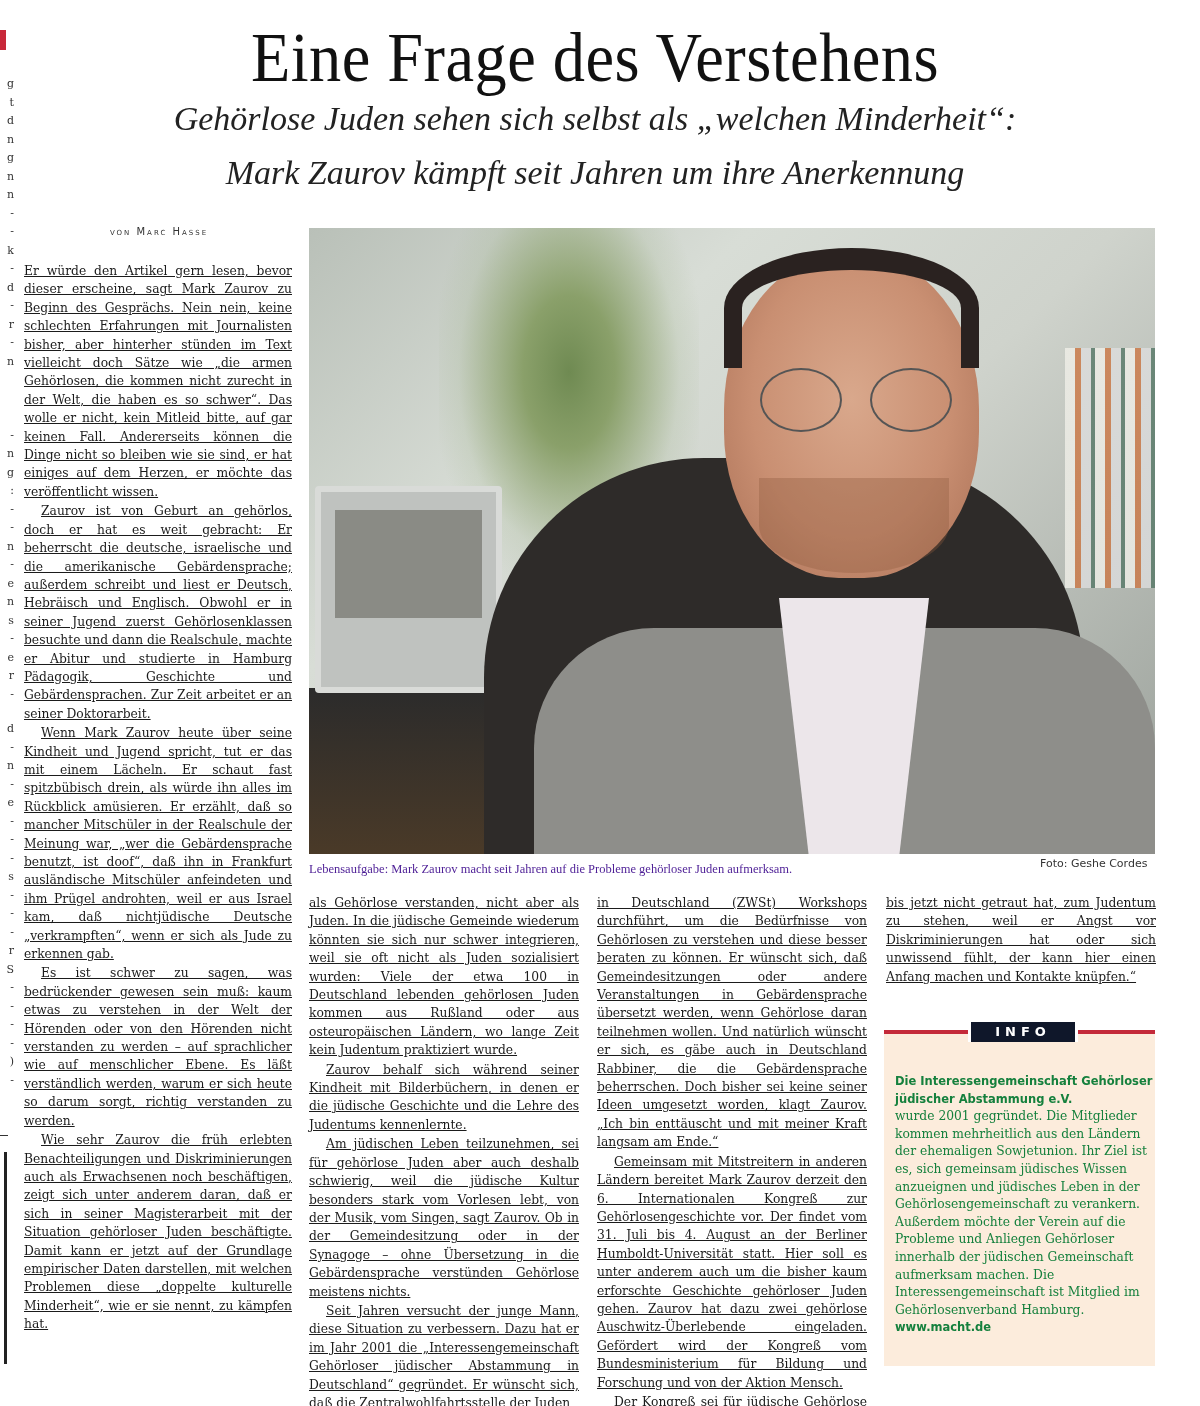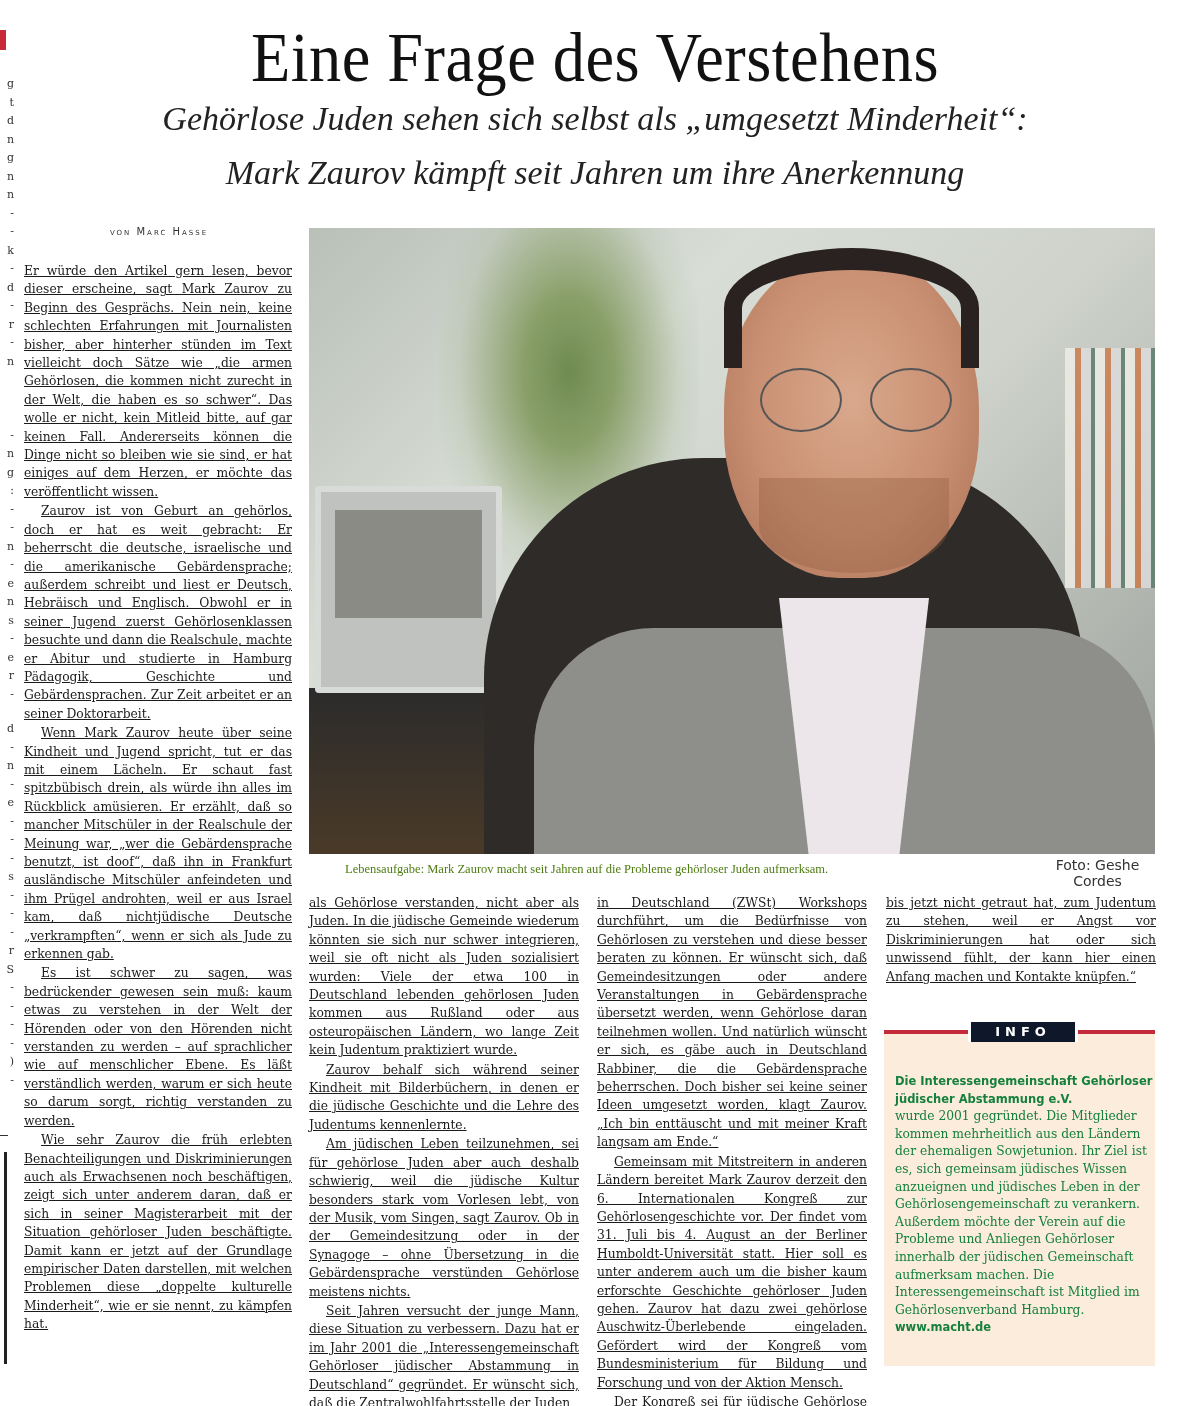--- a/index.html
+++ b/index.html
@@ -51,23 +51,23 @@
                   clip-path: polygon(0 0, 100% 0, 80% 100%, 20% 100%); }
   .photo .head { position: absolute; left: 415px; top: 25px; width: 255px; height: 325px; border-radius: 48% 48% 45% 45%;
                  background: radial-gradient(ellipse at 50% 45%, #d9a88c 0%, #c98f72 55%, #a96f55 100%); }
   .photo .hair { position: absolute; left: 415px; top: 20px; width: 255px; height: 120px; border-radius: 50% 50% 0 0;
                  border-top: 22px solid #2a2220; border-left: 18px solid #2a2220; border-right: 18px solid #2a2220; box-sizing: border-box; }
   .photo .glass { position: absolute; top: 140px; width: 78px; height: 60px; border: 2px solid #555; border-radius: 50%; }
   .photo .g1 { left: 451px; } .photo .g2 { left: 561px; }
   .photo .beard { position: absolute; left: 450px; top: 250px; width: 190px; height: 95px; border-radius: 0 0 50% 50%;
                   background: rgba(140,90,60,0.35); }
 
-  .caption { position: absolute; left: 309px; top: 862px; font-family: "Liberation Serif", serif; font-size: 12.5px; color: #4d7c0f; margin-left: 36px; }
-  .credit { position: absolute; left: 1040px; top: 857px; width: 115px; text-align: center;
-            font-family: "DejaVu Sans", sans-serif; font-size: 14px; color: #333; }
+  .caption { position: absolute; left: 309px; top: 862px; font-family: "Liberation Serif", serif; font-size: 12.5px; color: #4c1d95; }
+  .credit { position: absolute; left: 1040px; top: 857px; width: 115px; text-align: left;
+            font-family: "DejaVu Sans", sans-serif; font-size: 11px; color: #333; }
 
   .info-box { position: absolute; left: 884px; top: 1030px; width: 271px; height: 336px; background: #fcecdc; }
   .info-rule { position: absolute; left: 884px; top: 1030px; width: 271px; height: 4px; background: #c42a3a; }
   .info-tag { position: absolute; left: 968px; top: 1022px; width: 104px; height: 20px; background: #0f172a; color: #fff;
               font-family: "DejaVu Sans", sans-serif; font-weight: bold; font-size: 13px; letter-spacing: 5px;
               text-align: center; line-height: 20px; border-left: 3px solid #fff; border-right: 3px solid #fff; }
   .info-content { position: absolute; left: 895px; top: 1073px; width: 258px; font-size: 12.3px; line-height: 17.6px; color: #15803d; }
   .info-title { font-family: "DejaVu Sans", sans-serif; font-weight: bold; font-size: 11.5px; line-height: 17.6px; }
   .info-body { font-family: "DejaVu Serif", serif; }
   .info-url { font-family: "DejaVu Sans", sans-serif; font-weight: bold; font-size: 11.5px; }
@@ -127,21 +127,21 @@
 -
 -
 -
 -
 )
 -</div>
 <div class="edge-rule"></div>
 <div class="edge-box"></div>
 
 <h1 class="headline">Eine Frage des Verstehens</h1>
-<div class="subhead sub1">Gehörlose Juden sehen sich selbst als „umgesetzt Minderheit“:</div>
+<div class="subhead sub1">Gehörlose Juden sehen sich selbst als „welchen Minderheit“:</div>
 <div class="subhead sub2">Mark Zaurov kämpft seit Jahren um ihre Anerkennung</div>
 
 <div class="byline">von Marc Hasse</div>
 
 <div class="col col1">
   <p class="first">Er würde den Artikel gern lesen, bevor dieser erscheine, sagt Mark Zaurov zu Beginn des Gesprächs. Nein nein, keine schlechten Erfahrungen mit Journalisten bisher, aber hinterher stünden im Text vielleicht doch Sätze wie „die armen Gehörlosen, die kommen nicht zurecht in der Welt, die haben es so schwer“. Das wolle er nicht, kein Mitleid bitte, auf gar keinen Fall. Andererseits können die Dinge nicht so bleiben wie sie sind, er hat einiges auf dem Herzen, er möchte das veröffentlicht wissen.</p>
   <p>Zaurov ist von Geburt an gehörlos, doch er hat es weit gebracht: Er beherrscht die deutsche, israelische und die amerikanische Gebärdensprache; außerdem schreibt und liest er Deutsch, Hebräisch und Englisch. Obwohl er in seiner Jugend zuerst Gehörlosenklassen besuchte und dann die Realschule, machte er Abitur und studierte in Hamburg Pädagogik, Geschichte und Gebärdensprachen. Zur Zeit arbeitet er an seiner Doktorarbeit.</p>
   <p>Wenn Mark Zaurov heute über seine Kindheit und Jugend spricht, tut er das mit einem Lächeln. Er schaut fast spitzbübisch drein, als würde ihn alles im Rückblick amüsieren. Er erzählt, daß so mancher Mitschüler in der Realschule der Meinung war, „wer die Gebärdensprache benutzt, ist doof“, daß ihn in Frankfurt ausländische Mitschüler anfeindeten und ihm Prügel androhten, weil er aus Israel kam, daß nichtjüdische Deutsche „verkrampften“, wenn er sich als Jude zu erkennen gab.</p>
   <p>Es ist schwer zu sagen, was bedrückender gewesen sein muß: kaum etwas zu verstehen in der Welt der Hörenden oder von den Hörenden nicht verstanden zu werden – auf sprachlicher wie auf menschlicher Ebene. Es läßt verständlich werden, warum er sich heute so darum sorgt, richtig verstanden zu werden.</p>
   <p>Wie sehr Zaurov die früh erlebten Benachteiligungen und Diskriminierungen auch als Erwachsenen noch beschäftigen, zeigt sich unter anderem daran, daß er sich in seiner Magisterarbeit mit der Situation gehörloser Juden beschäftigte. Damit kann er jetzt auf der Grundlage empirischer Daten darstellen, mit welchen Problemen diese „doppelte kulturelle Minderheit“, wie er sie nennt, zu kämpfen hat.</p>

